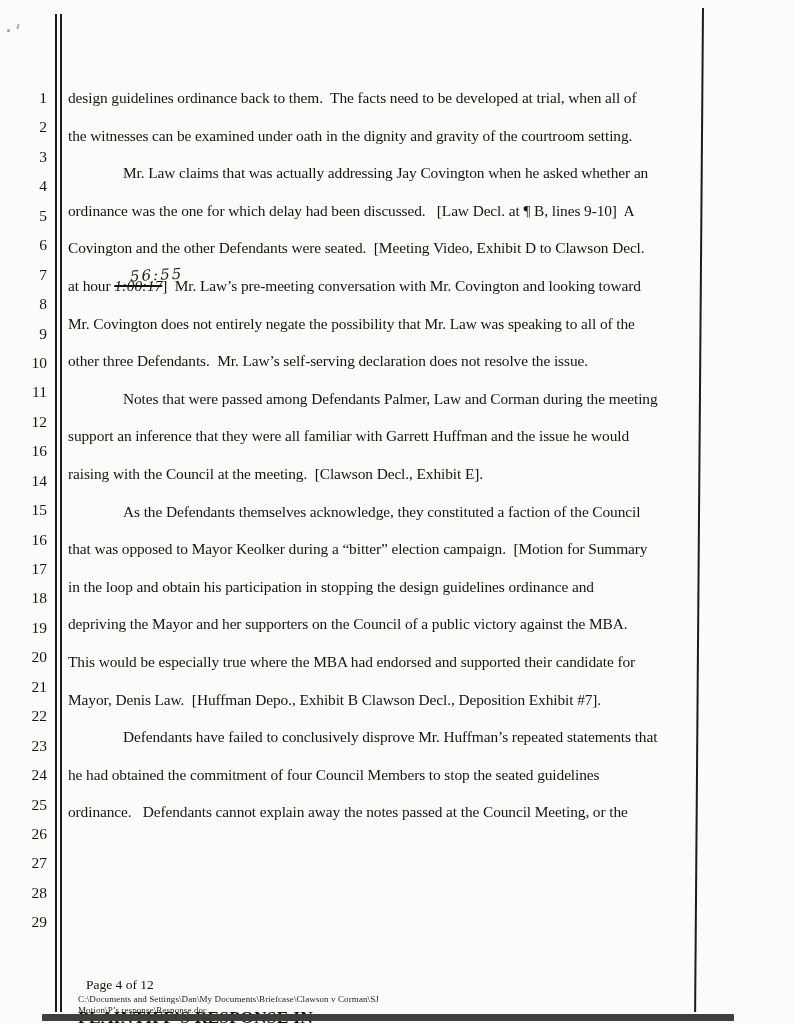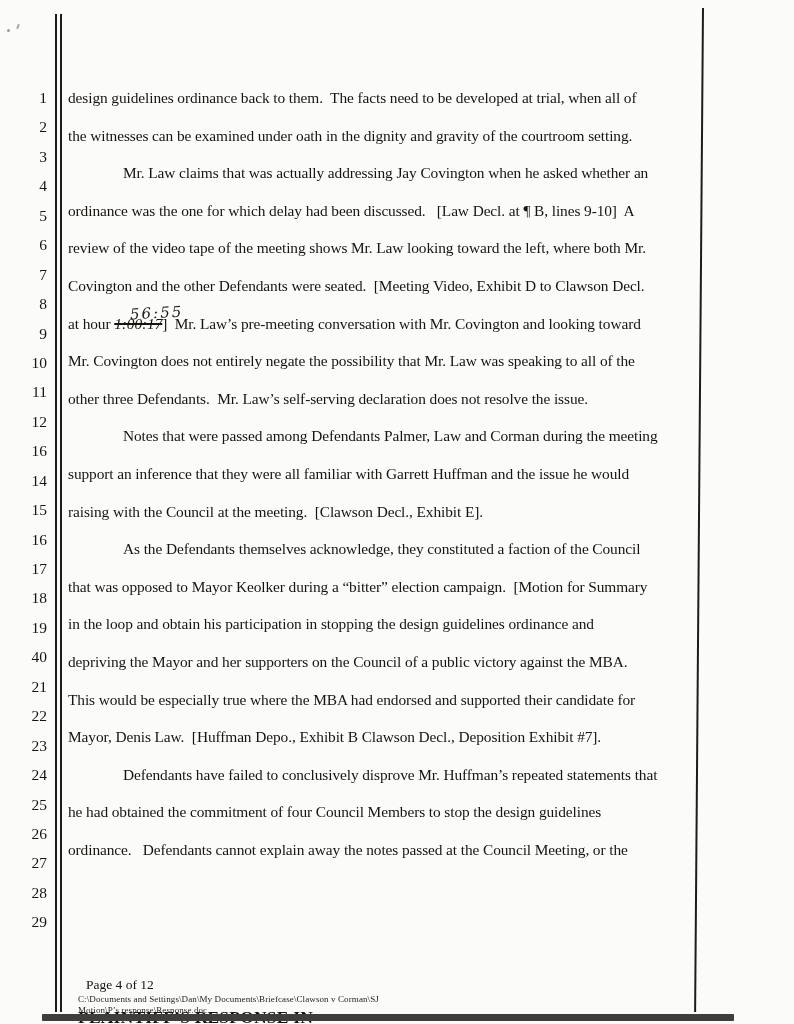--- a/index.html
+++ b/index.html
@@ -86,53 +86,52 @@
       <div class="lnum">10</div>
       <div class="lnum">11</div>
       <div class="lnum">12</div>
       <div class="lnum">16</div>
       <div class="lnum">14</div>
       <div class="lnum">15</div>
       <div class="lnum">16</div>
       <div class="lnum">17</div>
       <div class="lnum">18</div>
       <div class="lnum">19</div>
-      <div class="lnum">40</div>
+      <div class="lnum">20</div>
       <div class="lnum">21</div>
       <div class="lnum">22</div>
       <div class="lnum">23</div>
       <div class="lnum">24</div>
       <div class="lnum">25</div>
       <div class="lnum">26</div>
       <div class="lnum">27</div>
       <div class="lnum">28</div>
       <div class="lnum">29</div>
     </div>
 
   <div class="body">
       <div class="bline">design guidelines ordinance back to them.  The facts need to be developed at trial, when all of</div>
       <div class="bline">the witnesses can be examined under oath in the dignity and gravity of the courtroom setting.</div>
       <div class="bline indent">Mr. Law claims that was actually addressing Jay Covington when he asked whether an</div>
       <div class="bline">ordinance was the one for which delay had been discussed.   [Law Decl. at ¶ B, lines 9-10]  A</div>
-      <div class="bline">review of the video tape of the meeting shows Mr. Law looking toward the left, where both Mr.</div>
       <div class="bline">Covington and the other Defendants were seated.  [Meeting Video, Exhibit D to Clawson Decl.</div>
       <div class="bline">at hour <span class="struck">1:00:17</span>]  Mr. Law’s pre-meeting conversation with Mr. Covington and looking toward<span class="handwritten">56:55</span></div>
       <div class="bline">Mr. Covington does not entirely negate the possibility that Mr. Law was speaking to all of the</div>
       <div class="bline">other three Defendants.  Mr. Law’s self-serving declaration does not resolve the issue.</div>
       <div class="bline indent">Notes that were passed among Defendants Palmer, Law and Corman during the meeting</div>
       <div class="bline">support an inference that they were all familiar with Garrett Huffman and the issue he would</div>
       <div class="bline">raising with the Council at the meeting.  [Clawson Decl., Exhibit E].</div>
       <div class="bline indent">As the Defendants themselves acknowledge, they constituted a faction of the Council</div>
       <div class="bline">that was opposed to Mayor Keolker during a “bitter” election campaign.  [Motion for Summary</div>
       <div class="bline">in the loop and obtain his participation in stopping the design guidelines ordinance and</div>
       <div class="bline">depriving the Mayor and her supporters on the Council of a public victory against the MBA.</div>
       <div class="bline">This would be especially true where the MBA had endorsed and supported their candidate for</div>
       <div class="bline">Mayor, Denis Law.  [Huffman Depo., Exhibit B Clawson Decl., Deposition Exhibit #7].</div>
       <div class="bline indent">Defendants have failed to conclusively disprove Mr. Huffman’s repeated statements that</div>
-      <div class="bline">he had obtained the commitment of four Council Members to stop the design guidelines</div>
+      <div class="bline">he had obtained the commitment of four Council Members to stop the seated guidelines</div>
       <div class="bline">ordinance.   Defendants cannot explain away the notes passed at the Council Meeting, or the</div>
     </div>
 
   <div class="footer-title">PLAINTIFF’S RESPONSE IN
 OPPOSITION TO DEFENDANTS’
 MOTION FOR SUMMARY JUDGMENT</div>
 
   <div class="page-label">Page 4 of 12</div>
 
   <div class="file-path">C:\Documents and Settings\Dan\My Documents\Briefcase\Clawson v Corman\SJ Motion\P’s response\Response.doc</div>

